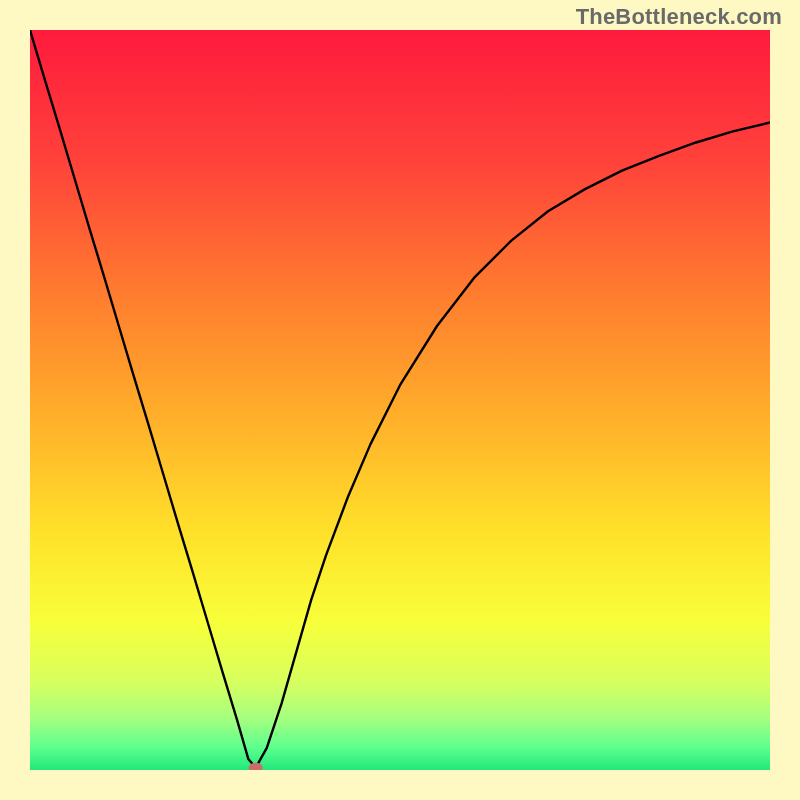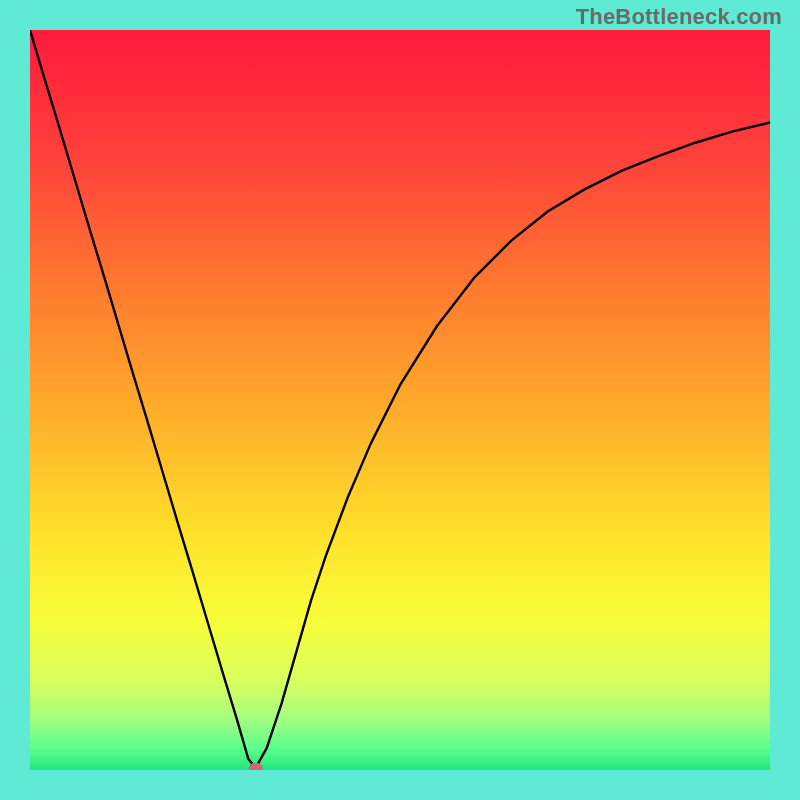--- a/index.html
+++ b/index.html
@@ -7,21 +7,21 @@
     padding: 0;
     width: 800px;
     height: 800px;
     background: #000;
     font-family: Arial, Helvetica, sans-serif;
   }
   .frame {
     position: relative;
     width: 800px;
     height: 800px;
-    background: #5eead4;
+    background: #fef9c3;
   }
   .watermark {
     position: absolute;
     top: 4px;
     right: 18px;
     color: #6a6a6a;
     font-size: 22px;
     font-weight: 600;
     letter-spacing: 0.2px;
   }

